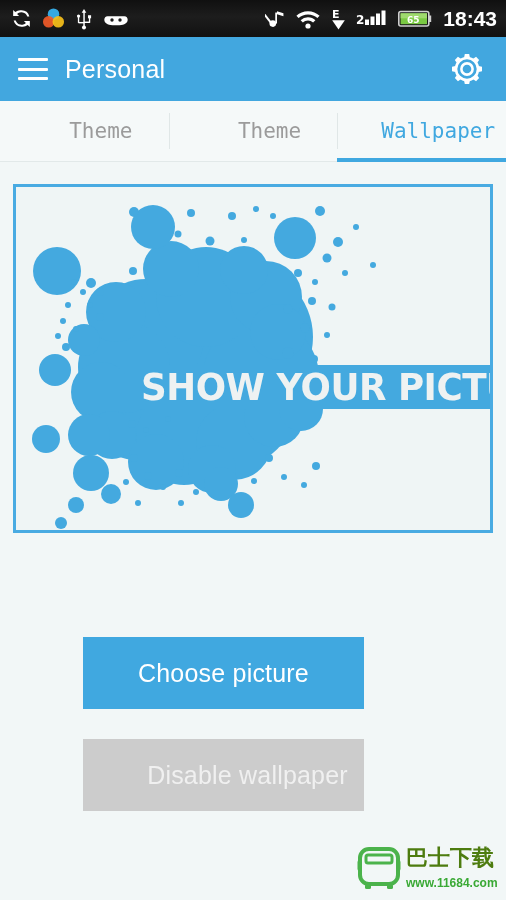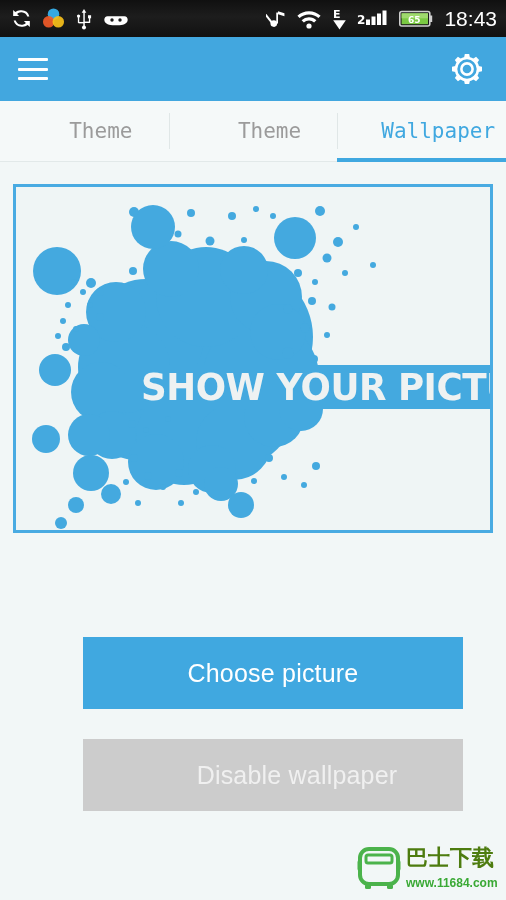--- a/index.html
+++ b/index.html
@@ -49,21 +49,21 @@
     display: block;
     line-height: 0;
   }
   .sb-clock {
     color: #ffffff;
     font-size: 21px;
     font-family: "Liberation Sans", sans-serif;
     letter-spacing: 0px;
     margin-left: 3px;
     margin-right: 1px;
-    font-weight: 400;
+    font-weight: 700;
   }
 
   
   .appbar {
     position: absolute;
     left: 0; top: 37px;
     width: 506px;
     height: 64px;
     background: #42a7df;
     display: flex;
@@ -164,21 +164,21 @@
     inset: 0;
     width: 100%;
     height: 100%;
     display: block;
   }
 
   
   .btn {
     position: absolute;
     left: 83px;
-    width: 380px;
+    width: 281px;
     height: 72px;
     display: flex;
     align-items: center;
     justify-content: center;
     box-sizing: border-box;
     font-family: "Liberation Sans", sans-serif;
     font-size: 25px;
     letter-spacing: 0.2px;
     cursor: pointer;
     border: none;
@@ -328,20 +328,21 @@
       <span class="sb-clock">18:43</span>
     </div>
   </div>
 
   <div class="appbar">
     <div class="hamburger">
       <span></span>
       <span></span>
       <span></span>
     </div>
+    <div class="appbar-title">Personal</div>
     <div class="appbar-gear">
       <svg width="38" height="38" viewBox="0 0 38 38">
         <g fill="none" stroke="#ffffff" stroke-width="2.3" stroke-linejoin="round">
           <path d="M19 5.8l2.6 1.1 2.3-1.7 1.9 2.3 2.8-.5.8 2.8 2.8.8-.5 2.8 2.3 1.9-1.7 2.3 1.1 2.6-2.6 1.1 1.7 2.3-2.3 1.9.5 2.8-2.8.8-.8 2.8-2.8-.5-1.9 2.3-2.3-1.7-2.6 1.1-1.1-2.6-2.3 1.7-1.9-2.3-2.8.5-.8-2.8-2.8-.8.5-2.8-2.3-1.9 1.7-2.3-1.1-2.6 2.6-1.1-1.7-2.3 2.3-1.9-.5-2.8 2.8-.8.8-2.8 2.8.5 1.9-2.3 2.3 1.7z" opacity="0"></path>
         </g>
         <path d="M19 4.2l1.35 3.05a12 12 0 0 1 2.6.7l2.6-2.05 2.35 2.35-2.05 2.6a12 12 0 0 1 .7 2.6l3.05 1.35v3.3l-3.05 1.35a12 12 0 0 1-.7 2.6l2.05 2.6-2.35 2.35-2.6-2.05a12 12 0 0 1-2.6.7L19 31.8h-3.3l-1.35-3.05a12 12 0 0 1-2.6-.7l-2.6 2.05-2.35-2.35 2.05-2.6a12 12 0 0 1-.7-2.6L5.1 21.2v-3.3l3.05-1.35a12 12 0 0 1 .7-2.6L6.8 11.35 9.15 9l2.6 2.05a12 12 0 0 1 2.6-.7L15.7 7.3" fill="none" stroke="#ffffff" stroke-width="2" stroke-linecap="round" stroke-linejoin="round" opacity="0"></path>
         <g transform="translate(19,19)">
           <g fill="#ffffff">
             <path d="M-2.2,-15 h4.4 l0.7,3.4 h-5.8 z" transform="rotate(0)"></path>
             <path d="M-2.2,-15 h4.4 l0.7,3.4 h-5.8 z" transform="rotate(45)"></path>

